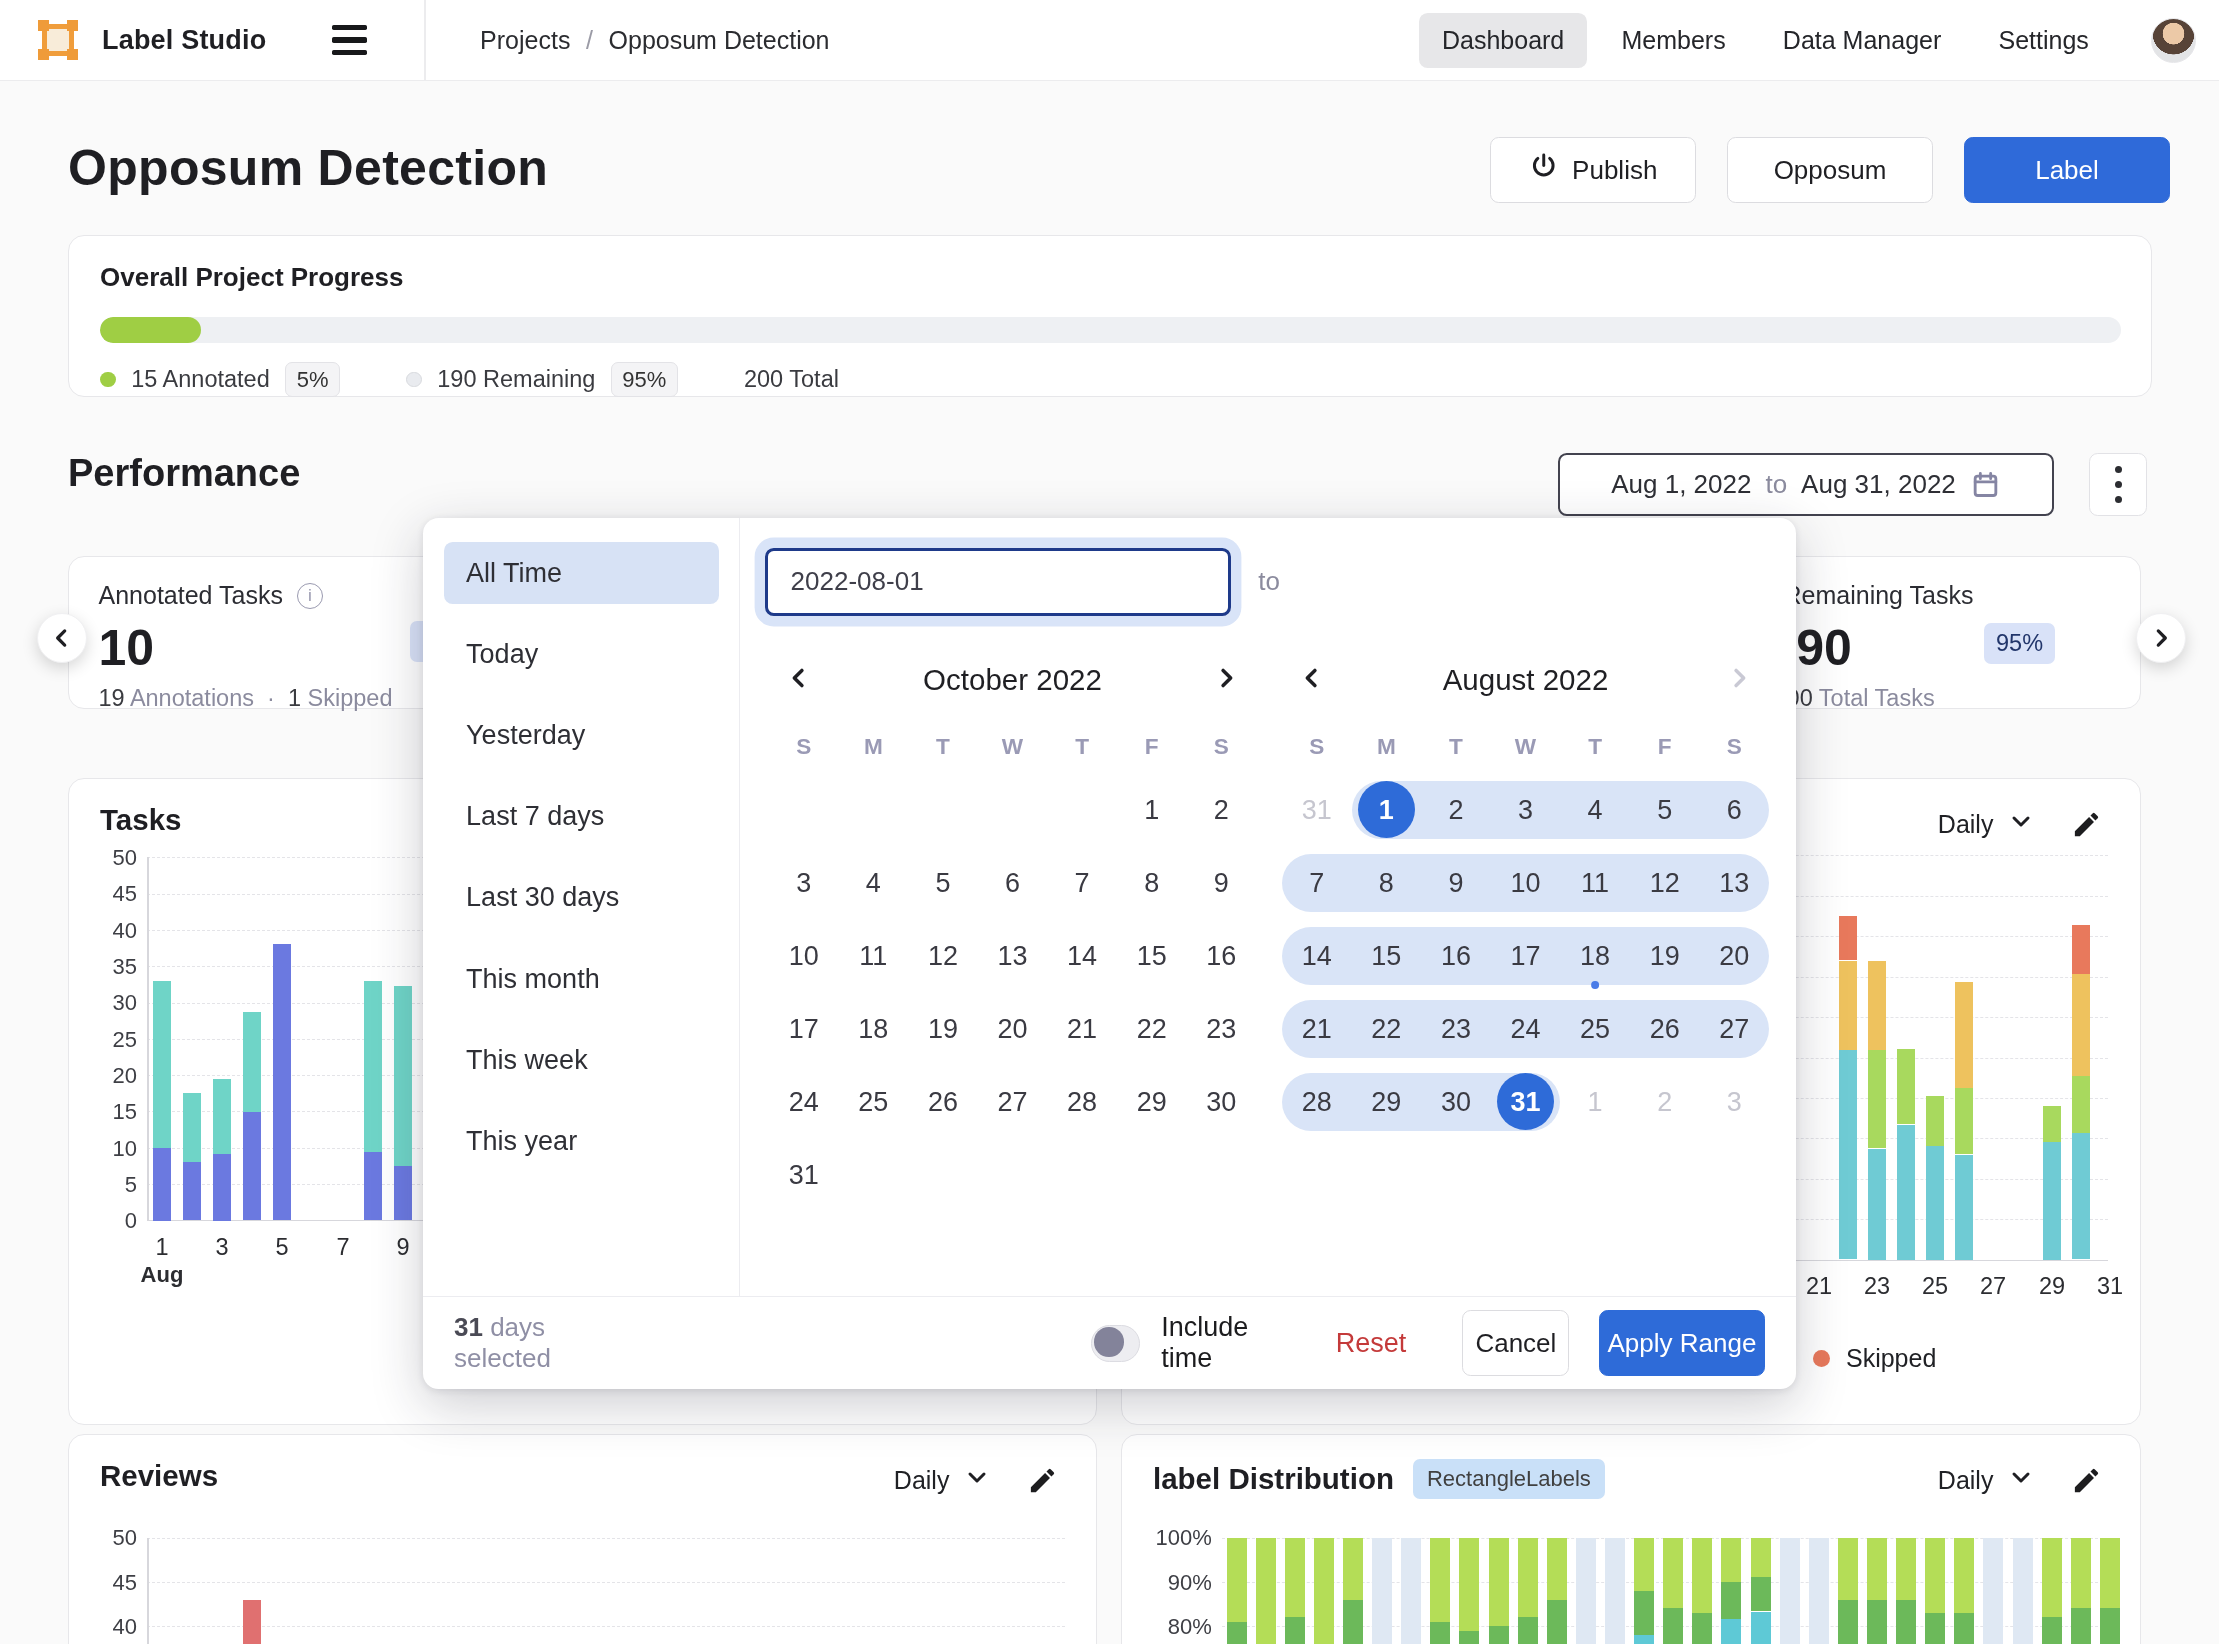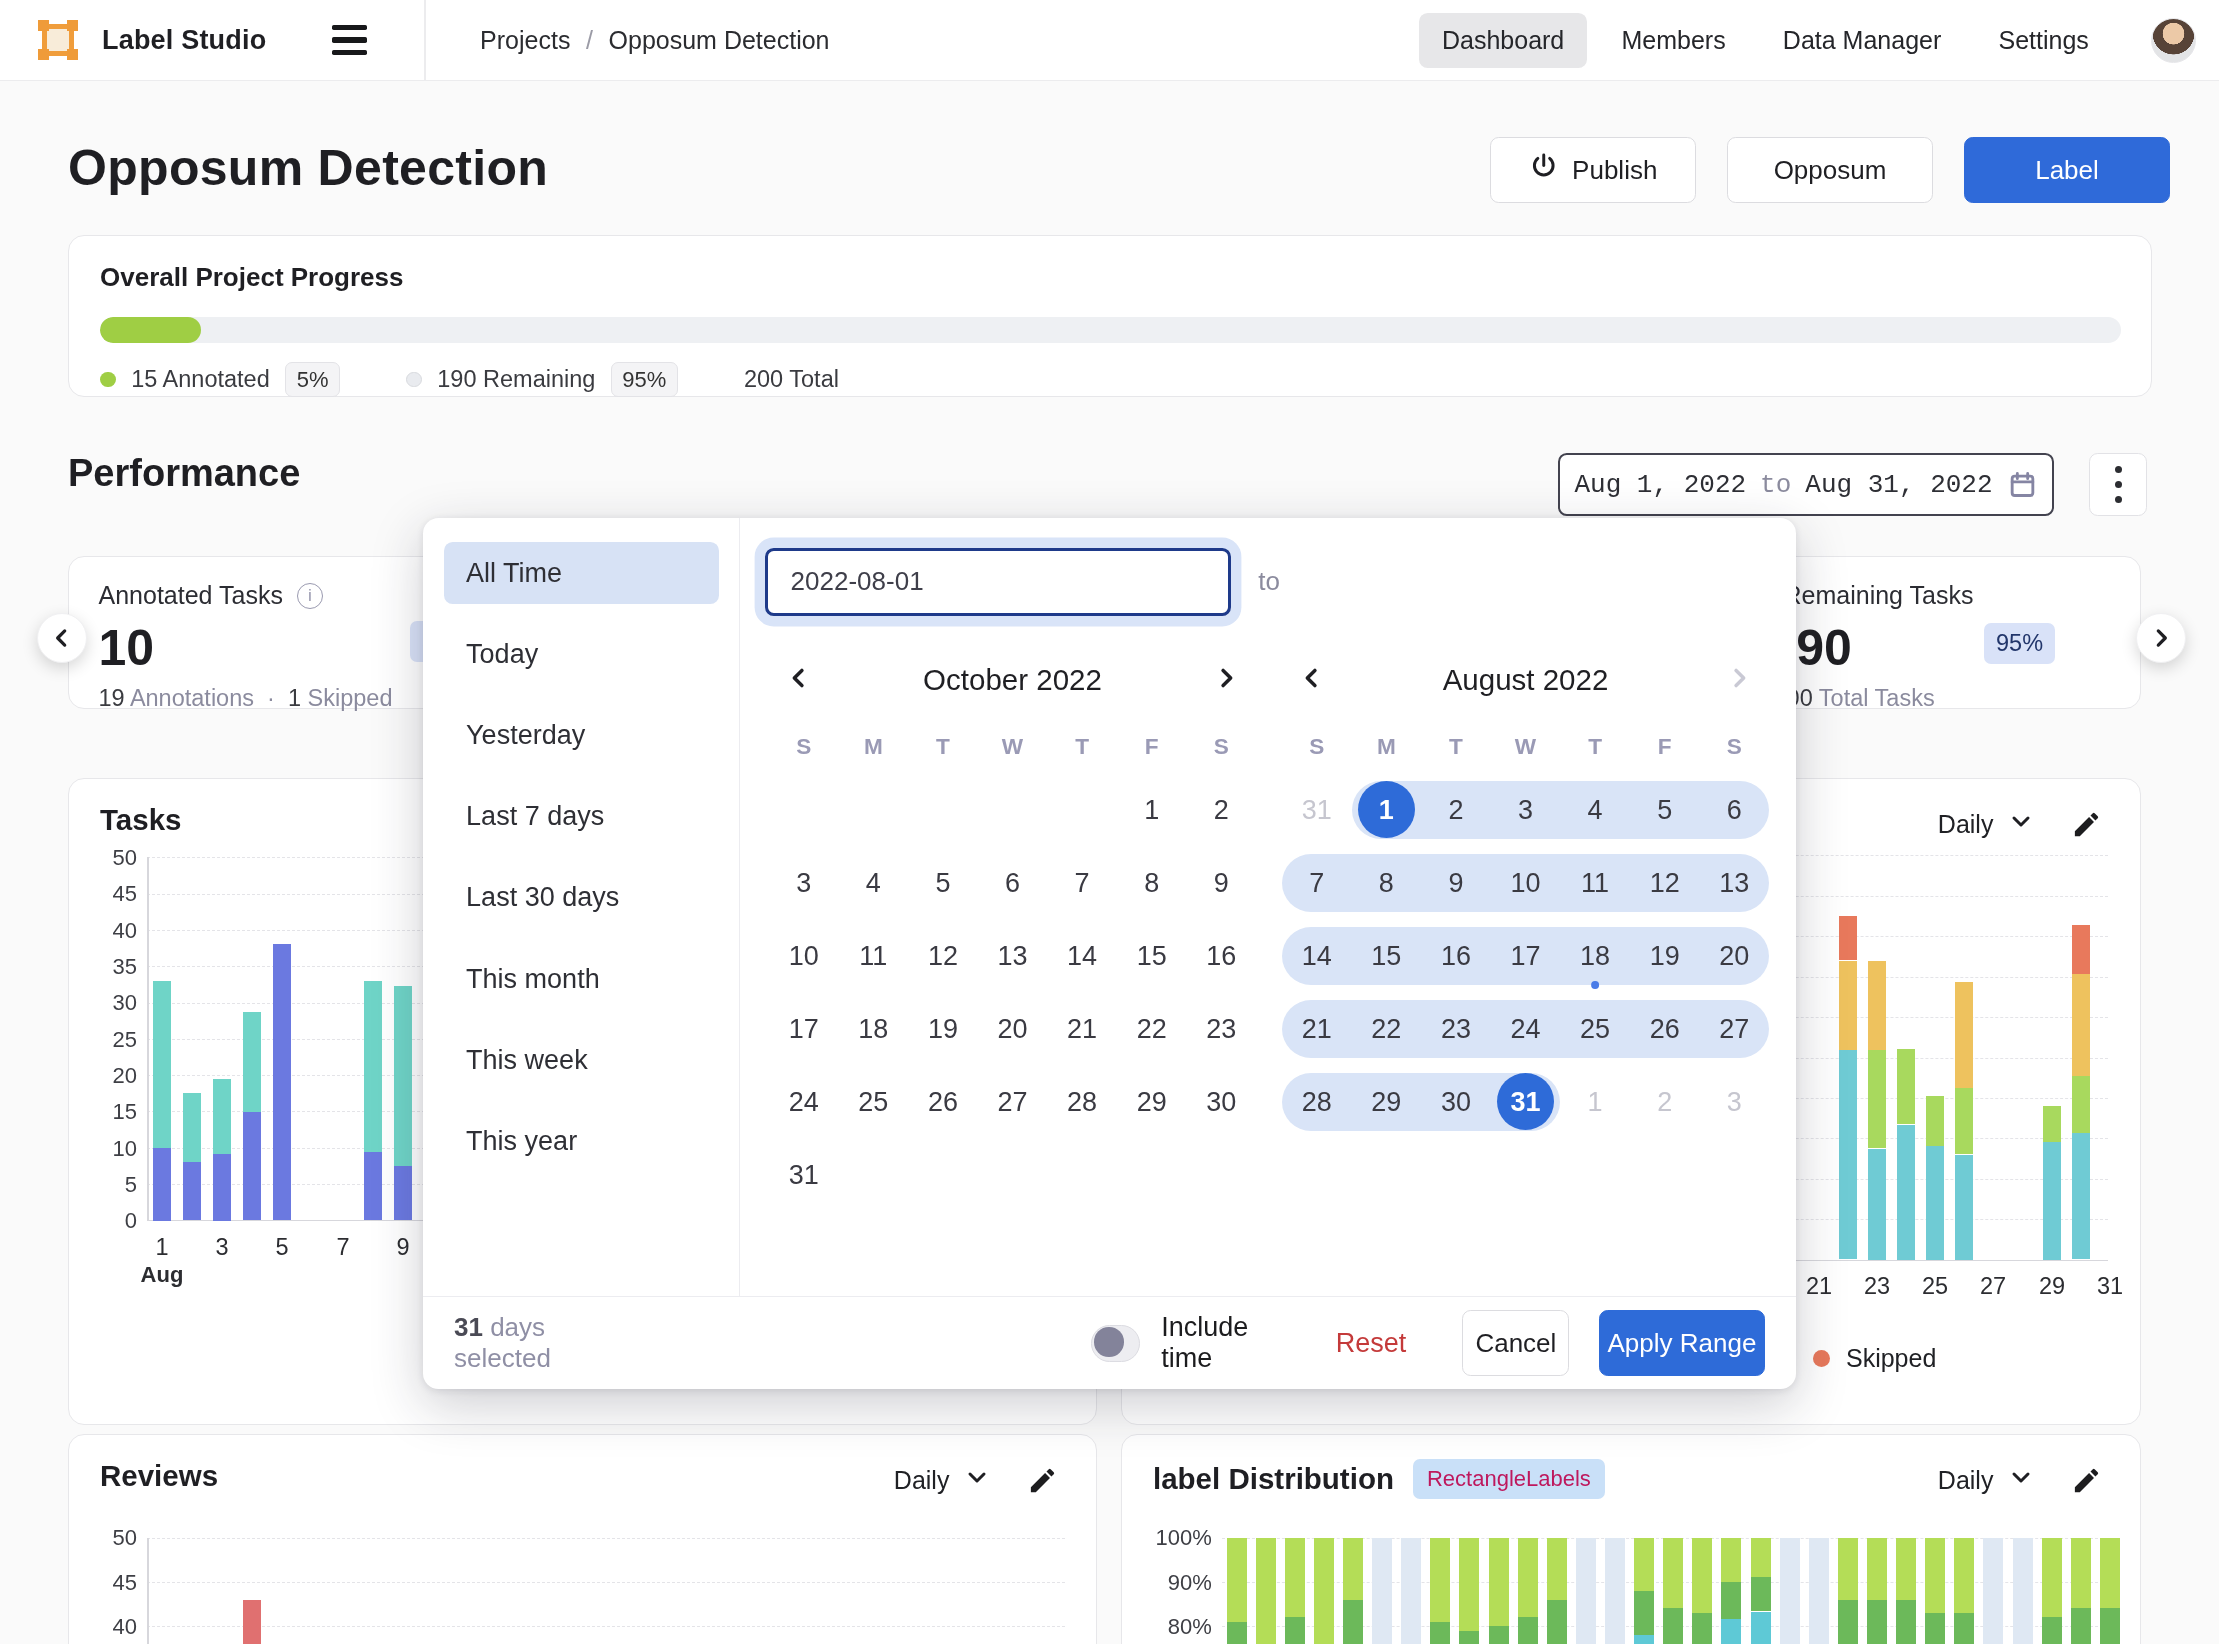--- a/index.html
+++ b/index.html
@@ -44,21 +44,21 @@
   .progress-card h3 { font-size:26px; font-weight:700; }
   .progress-track { margin-top:24px; width:2021px; height:26px; background:#eef0f3; border-radius:13px; overflow:hidden; }
   .progress-fill { height:100%; background:#9fce44; border-radius:13px; }
   .progress-stats { margin-top:19px; display:flex; align-items:center; gap:15.6px; font-size:23.5px; color:#3a3b40; }
   .dot { width:15.6px; height:15.6px; border-radius:50%; display:inline-block; }
   .pct-badge { background:#f4f4f6; border:1.7px solid #e3e3e7; border-radius:7px; padding:3.5px 10.4px; font-size:22px; color:#333; }
   .progress-stats .gap { width:35px; }
 
   
   .perf-title { position:absolute; left:68px; top:452px; font-size:38px; font-weight:700; }
-  .range-trigger { position:absolute; left:1558px; top:453px; width:496px; height:63px; border:2.6px solid #43434f; border-radius:8.7px; background:#fff; display:flex; align-items:center; justify-content:center; gap:14px; font-size:26px; color:#2e2f35; cursor:pointer; font-family:Liberation Mono, monospace; }
+  .range-trigger { position:absolute; left:1558px; top:453px; width:496px; height:63px; border:2.6px solid #43434f; border-radius:8.7px; background:#fff; display:flex; align-items:center; justify-content:center; gap:14px; font-size:26px; color:#2e2f35; cursor:pointer; font-family:Liberation Sans, sans-serif; }
   .range-trigger .to { color:#8b8b9e; }
   .kebab { position:absolute; left:2089px; top:453px; width:58px; height:63px; background:#fff; border:1.7px solid #e2e2e6; border-radius:8.7px; display:flex; flex-direction:column; align-items:center; justify-content:center; gap:7.8px; cursor:pointer; }
   .kebab i { width:7px; height:7px; border-radius:50%; background:#2c2d31; }
 
   
   .stat-card { height:153px; padding:24px 29.5px; }
   .stat-card .t { font-size:25px; color:#2c2d33; font-weight:500; display:flex; align-items:center; gap:14px; }
   .stat-card .v { font-size:50px; font-weight:700; margin-top:8.7px; }
   .stat-card .s { font-size:23.5px; color:#8b8b9e; margin-top:8.7px; }
   .stat-card .s b { color:#3a3b40; font-weight:500; }
@@ -72,21 +72,21 @@
   .freq { display:flex; align-items:center; gap:15.6px; font-size:25px; color:#202125; cursor:pointer; background:none; border:none; font-family:inherit; }
   .plot { position:absolute; }
   .gridline { position:absolute; border-top:1.7px dashed #e4e4e8; left:0; }
   .gridline.zero { border-top:1.7px solid #d7d7dc; }
   .ylab { position:absolute; font-size:22px; color:#3e3f45; text-align:right; width:61px; }
   .xlab { position:absolute; font-size:23.5px; color:#2c2d31; text-align:center; width:52px; font-weight:500; }
   .xsub { position:absolute; font-size:22px; color:#2c2d31; font-weight:700; text-align:center; width:52px; }
   .bar { position:absolute; }
   .yaxis { position:absolute; width:1.7px; background:#d7d7dc; }
   .legend { position:absolute; display:flex; align-items:center; gap:15.6px; font-size:25px; font-weight:500; color:#202125; }
-  .type-badge { background:#c9e0f8; color:#be185d; font-size:22px; font-weight:500; border-radius:7px; padding:7px 14px; }
+  .type-badge { background:#c9e0f8; color:#404040; font-size:22px; font-weight:500; border-radius:7px; padding:7px 14px; }
 
   
   .popover { position:absolute; left:423px; top:518px; width:1373px; height:871px; background:#fff; border-radius:15.6px; box-shadow:0 15.6px 52px rgba(30,30,50,.22), 0 1.7px 7px rgba(30,30,50,.10); z-index:50; }
   .dp-left { position:absolute; left:0; top:0; width:317px; height:778px; border-right:1.7px solid #ececf0; padding:24px 14px; }
   .preset { width:275px; margin:0 auto 19px; padding:15.6px 22.6px; font-size:27px; color:#2e2f35; border-radius:8.7px; cursor:pointer; background:none; border:none; text-align:left; font-family:inherit; display:block; }
   .preset.active { background:#d7e2f5; }
   .dp-inputs { position:absolute; left:342px; top:29.5px; display:flex; align-items:center; }
   .dp-input { width:466px; height:68px; border:1.7px solid #dcdce2; border-radius:8.7px; font-size:26px; color:#3f3f4a; padding:0 22.6px; font-family:inherit; background:#fff; }
   .dp-input.focused { border:3.5px solid #1e3a8a; box-shadow:0 0 0 10.4px #d9e4f8; }
   .dp-to { width:76px; text-align:center; font-size:26px; color:#8b8b9e; }

